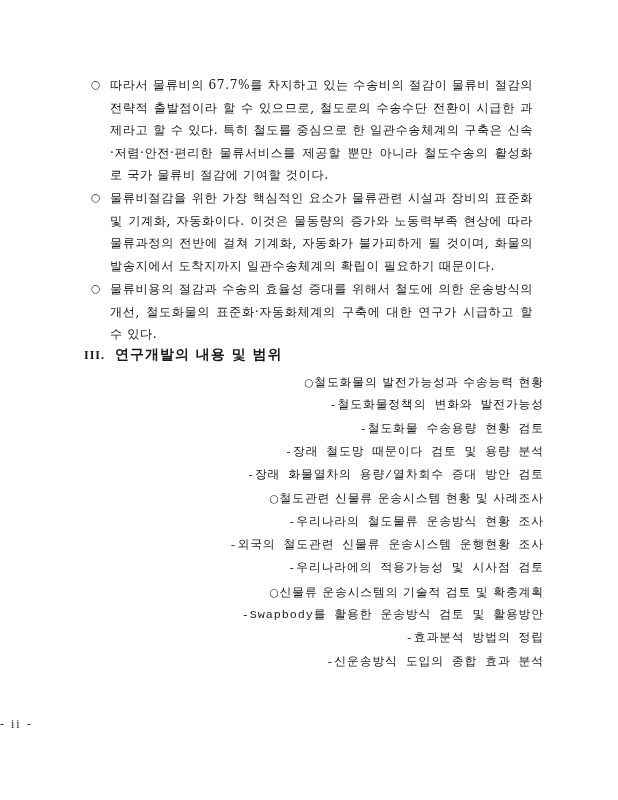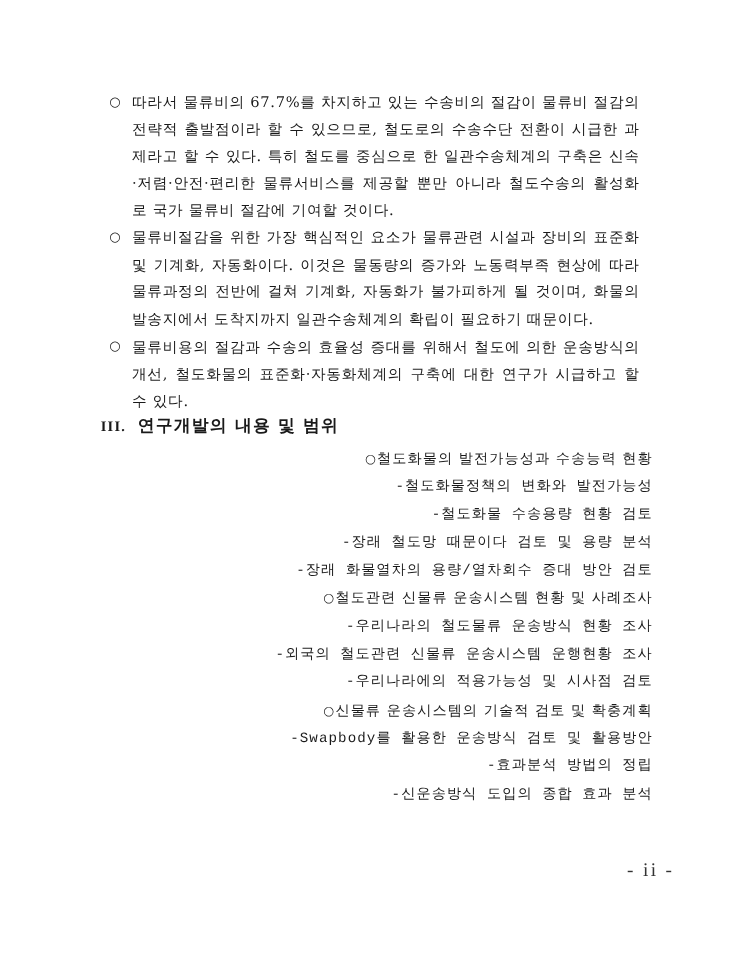--- a/index.html
+++ b/index.html
@@ -13,21 +13,21 @@
   .heading { position: absolute; left: 84px; top: 346px; font-size: 14px; font-weight: bold;
              letter-spacing: 1px; }
   .heading .num { font-family: "Liberation Serif", serif; font-size: 12px; margin-right: 4px; }
   .list { position: absolute; left: 84px; top: 371px; width: 460px; margin: 0; padding: 0; list-style: none;
           font-size: 11.8px; letter-spacing: 0.9px; text-align: right; }
   .list li { height: 23.3px; line-height: 23.3px; white-space: nowrap; }
   .list li.lvl1 { padding-left: 8px; }
   .list li.lvl2 { padding-left: 12px; font-family: Liberation Mono, monospace; }
   .list .mark { display: inline-block; width: 14px; }
   .list li.lvl1 .mark { font-size: 10.5px; width: 16px; }
-  .footer { position: absolute; top: 717px; left: 0; width: 562px; text-align: right; font-size: 16px;
+  .footer { position: absolute; top: 717px; left: 0; width: 562px; text-align: left; font-size: 12px;
             font-family: "Liberation Serif", serif; letter-spacing: 2px; color: #333; }
 </style>
 </head>
 <body>
 
 <div class="page">
 
   <div class="para" style="top:74px;">
     <span class="bullet">○</span>
     <span class="body">따라서 물류비의 67.7%를 차지하고 있는 수송비의 절감이 물류비 절감의 전략적 출발점이라 할 수 있으므로, 철도로의 수송수단 전환이 시급한 과제라고 할 수 있다. 특히 철도를 중심으로 한 일관수송체계의 구축은 신속·저렴·안전·편리한 물류서비스를 제공할 뿐만 아니라 철도수송의 활성화로 국가 물류비 절감에 기여할 것이다.</span>

